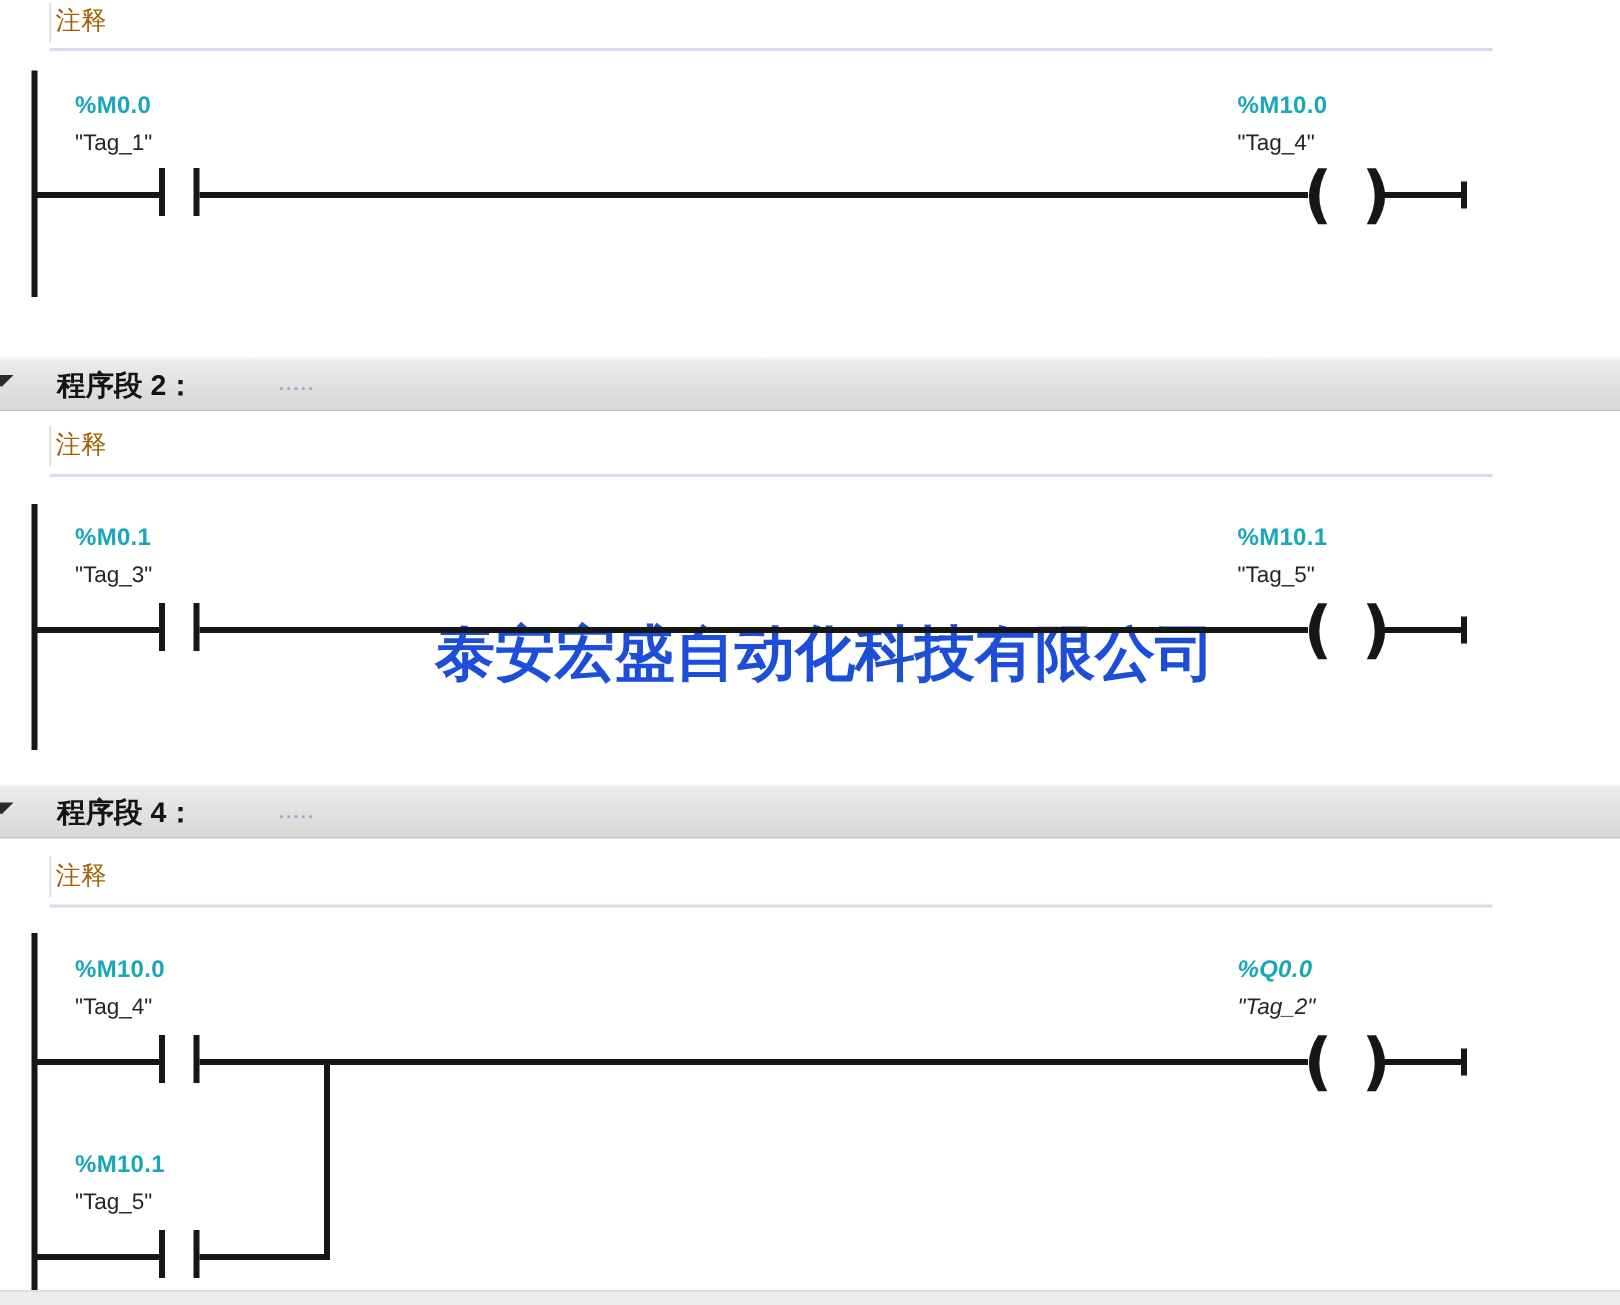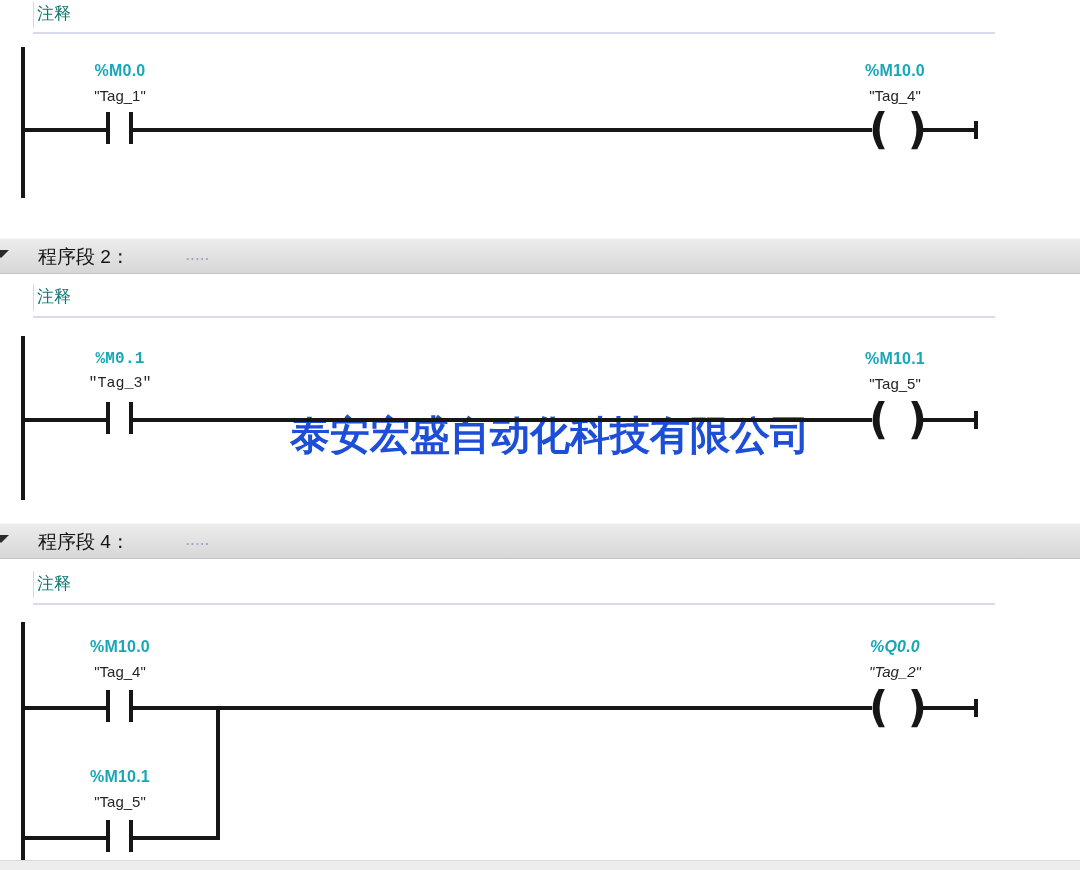--- a/index.html
+++ b/index.html
@@ -15,37 +15,37 @@
   .contact .bar{position:absolute;top:0;width:4px;height:32px;background:#161616;}
   .contact .bar.l{left:0;}
   .contact .bar.r{right:0;}
   .coil{position:absolute;width:58px;height:40px;z-index:3;}
   .coil .paren{position:absolute;top:0;font-family:"DejaVu Sans",sans-serif;
       font-size:42px;line-height:40px;font-weight:bold;color:#161616;}
   .coil .paren.open{left:0;}
   .coil .paren.close{right:0;}
 
   
-  .oplabel{position:absolute;width:140px;text-align:center;z-index:3;}
+  .oplabel{position:absolute;width:140px;z-index:3;}
   .oplabel .addr{display:block;font-size:16px;font-weight:bold;color:#18a7b7;letter-spacing:.2px;}
   .oplabel .tag{display:block;font-size:15px;font-weight:500;color:#262626;margin-top:7px;}
 
   
   .nethead{position:absolute;left:0;width:1080px;height:34px;
       background:linear-gradient(#ececec,#d7d7d7);
       border-top:1px solid #f6f6f6;border-bottom:1px solid #c3c3c3;z-index:4;}
   .nethead .arrow{position:absolute;left:-7px;top:11px;width:0;height:0;
       border-top:8px solid #2a2a2a;border-left:8px solid transparent;border-right:8px solid transparent;}
-  .nethead .ntitle{position:absolute;left:38px;top:5px;font-size:19px;font-weight:normal;color:#141414;}
+  .nethead .ntitle{position:absolute;left:38px;top:5px;font-size:19px;font-weight:bold;color:#141414;}
   .nethead .ndots{position:absolute;left:186px;top:10px;font-size:12px;font-weight:bold;
       color:#94a6cb;letter-spacing:1.5px;}
 
   
   .cline{position:absolute;width:1px;background:#d8d8d8;z-index:1;}
-  .comment{position:absolute;left:37px;font-size:17px;color:#0f766e;z-index:1;text-align:right;}
+  .comment{position:absolute;left:37px;font-size:17px;color:#a16207;z-index:1;text-align:right;}
   .cdivider{position:absolute;left:33px;width:962px;height:2px;background:#d9daee;z-index:1;}
 
   .watermark{position:absolute;left:270px;top:408px;width:540px;text-align:right;
       font-size:40px;font-weight:bold;color:#1d4ed8;letter-spacing:0;z-index:1;white-space:nowrap;}
 
   .bottombar{position:absolute;left:0;top:860px;width:1080px;height:10px;
       background:#ededed;border-top:1px solid #dadada;z-index:4;}
 </style>
 </head>
 <body>
@@ -89,21 +89,21 @@
       <span class="ndots">.....</span>
     </div>
     <div class="cline" style="left:33px;top:284px;height:27px;"></div>
     <div class="comment" style="top:285px;">注释</div>
     <div class="cdivider" style="top:316px;"></div>
 
     <div class="watermark">泰安宏盛自动化科技有限公司</div>
 
     <div class="rail" style="left:21px;top:336px;height:164px;"></div>
 
-    <div class="oplabel" style="left:50px;top:350px;font-family:Liberation Mono, monospace;">
+    <div class="oplabel" style="left:50px;top:350px;">
       <span class="addr">%M0.1</span>
       <span class="tag">"Tag_3"</span>
     </div>
     <div class="oplabel" style="left:825px;top:350px;">
       <span class="addr">%M10.1</span>
       <span class="tag">"Tag_5"</span>
     </div>
 
     <div class="hwire" style="left:23px;top:418px;width:83px;"></div>
     <div class="contact" style="left:106px;top:402px;">

